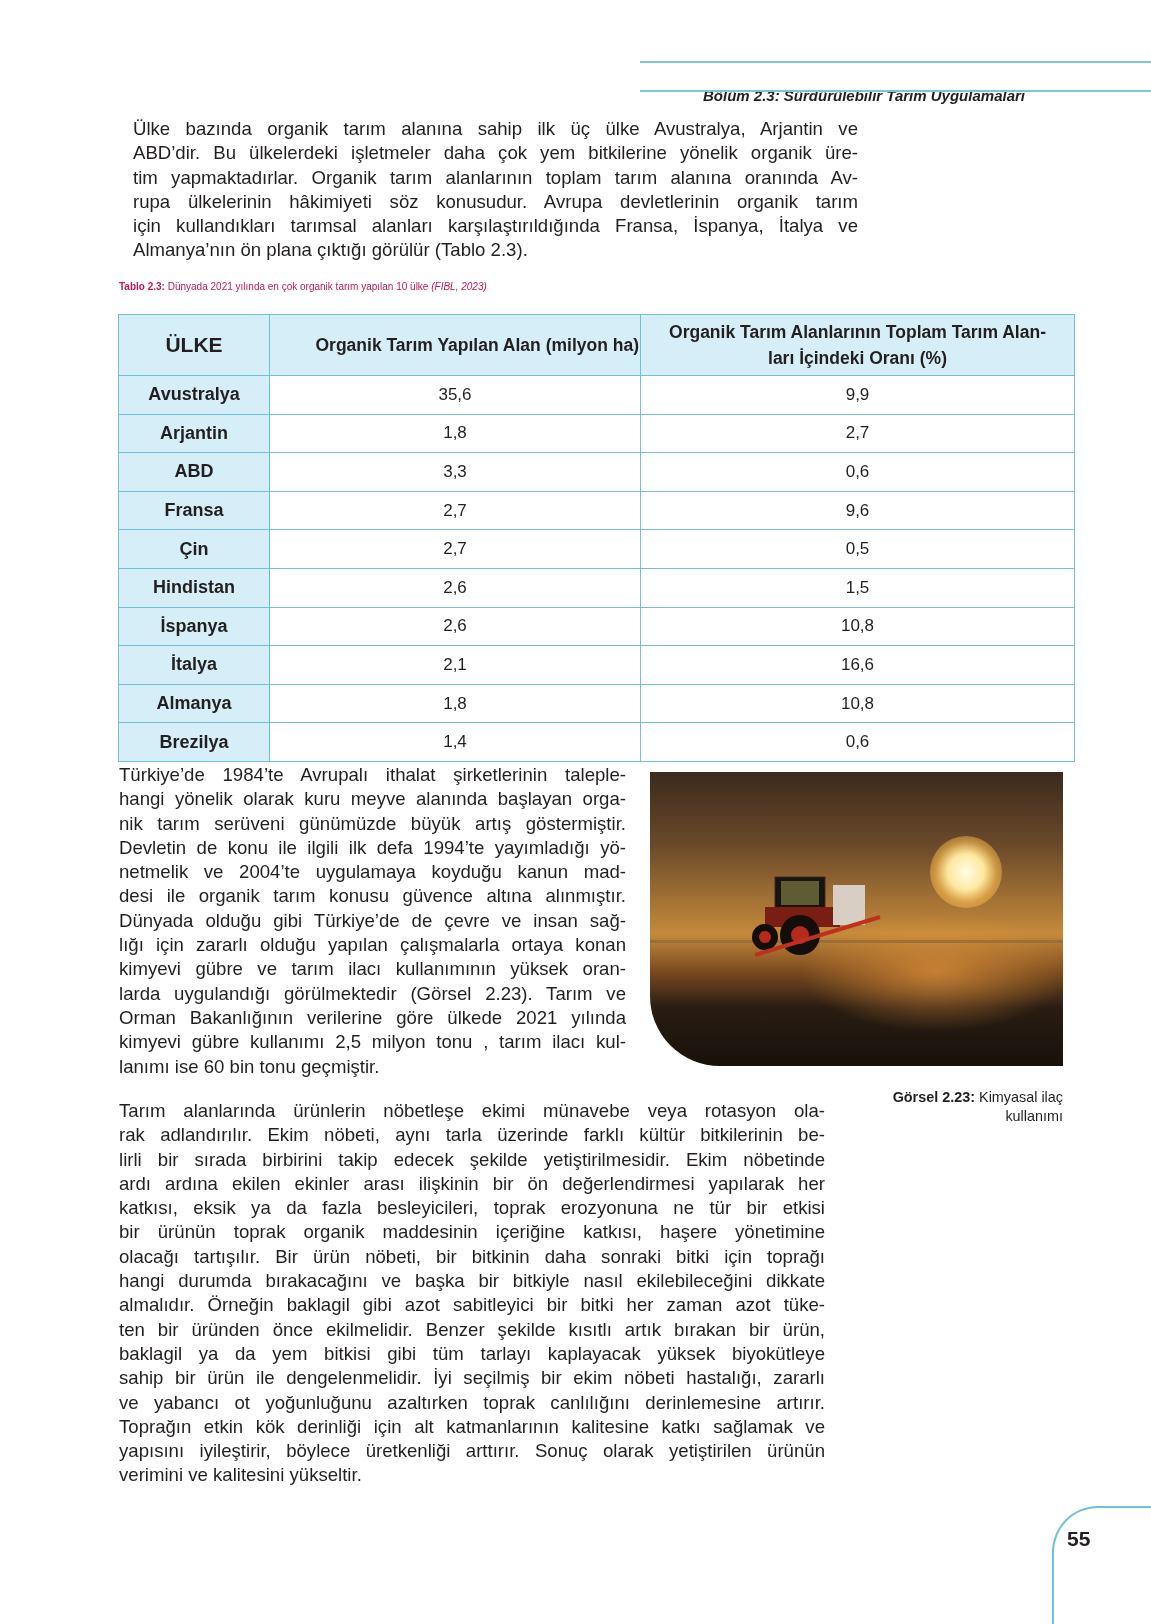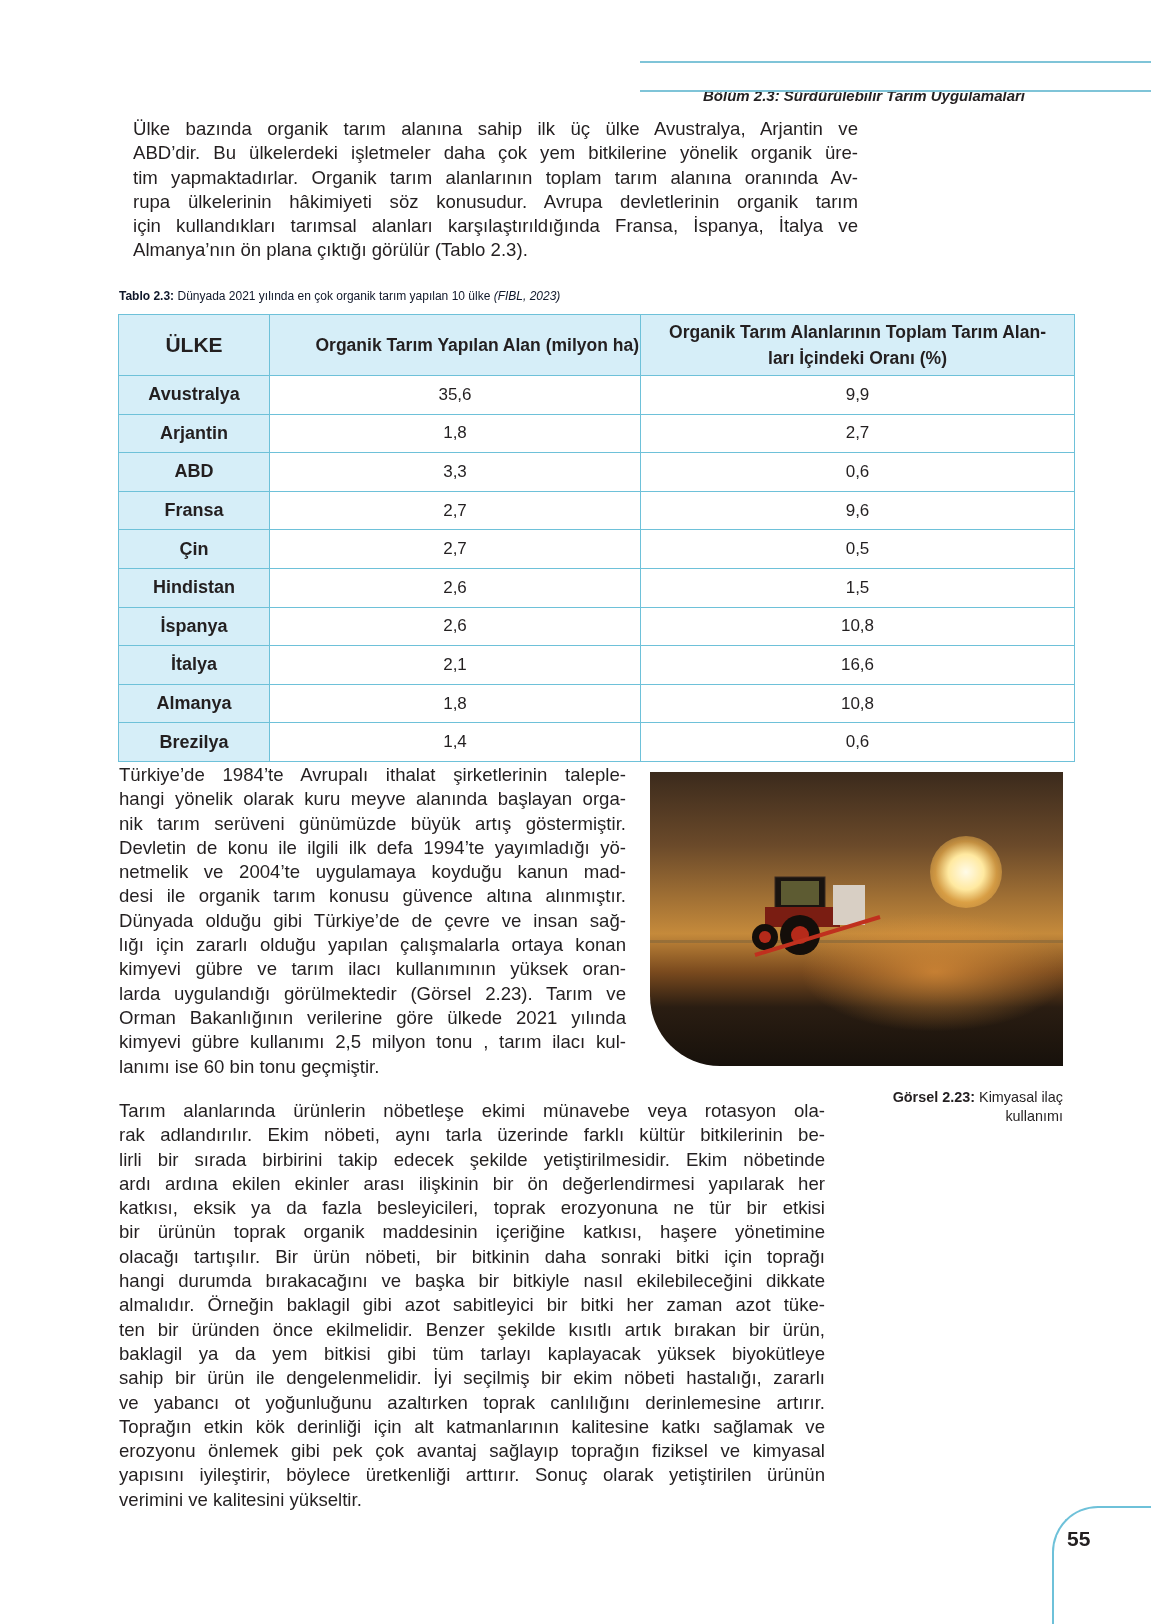--- a/index.html
+++ b/index.html
@@ -7,21 +7,21 @@
          font-family:"Liberation Sans", sans-serif; color:#231f20; }
   .header-line-top { position:absolute; left:640px; right:0; top:61px; height:2px; background:#7fc4d8; }
   .header-line-bot { position:absolute; left:640px; right:0; top:90px; height:2px; background:#7fc4d8; }
   .header-title { position:absolute; right:126px; top:66px; font-size:15px; font-weight:bold; font-style:italic; color:#231f20;margin-top:21px; }
   .para { position:absolute; font-size:18.6px; line-height:24.3px; text-align:justify; color:#231f20; }
   .para span.line { display:block; text-align:justify; text-align-last:justify; white-space:nowrap; }
   .para span.line.last { text-align-last:left; }
   #p1 { left:133px; top:117px; width:725px; }
   #p2 { left:119px; top:763px; width:507px; }
   #p3 { left:119px; top:1099px; width:706px; }
-  .caption { position:absolute; left:119px; top:289px; font-size:12px; color:#0f172a; }
+  .caption { position:absolute; left:119px; top:281px; font-size:10px; color:#be185d; }
   .caption b { font-weight:bold; }
   .caption i { font-style:italic; }
   table.data { position:absolute; left:118px; top:314px; width:957px; border-collapse:collapse; }
   table.data td, table.data th { border:1px solid #6ec1d9; text-align:center; font-size:17px; }
   table.data th { background:#d6eef8; font-weight:bold; height:58px; }
   table.data th.c0 { width:148px; font-size:21px; }
   table.data th.c1 { width:368px; font-size:17.5px;text-align:right; }
   table.data th.c2 { font-size:17.5px; line-height:26px; }
   table.data td { height:35.6px; background:#ffffff; }
   table.data td.country { background:#d6eef8; font-weight:bold; font-size:18px; }
@@ -169,19 +169,18 @@
   <span class="line">katkısı, eksik ya da fazla besleyicileri, toprak erozyonuna ne tür bir etkisi</span>
   <span class="line">bir ürünün toprak organik maddesinin içeriğine katkısı, haşere yönetimine</span>
   <span class="line">olacağı tartışılır. Bir ürün nöbeti, bir bitkinin daha sonraki bitki için toprağı</span>
   <span class="line">hangi durumda bırakacağını ve başka bir bitkiyle nasıl ekilebileceğini dikkate</span>
   <span class="line">almalıdır. Örneğin baklagil gibi azot sabitleyici bir bitki her zaman azot tüke-</span>
   <span class="line">ten bir üründen önce ekilmelidir. Benzer şekilde kısıtlı artık bırakan bir ürün,</span>
   <span class="line">baklagil ya da yem bitkisi gibi tüm tarlayı kaplayacak yüksek biyokütleye</span>
   <span class="line">sahip bir ürün ile dengelenmelidir. İyi seçilmiş bir ekim nöbeti hastalığı, zararlı</span>
   <span class="line">ve yabancı ot yoğunluğunu azaltırken toprak canlılığını derinlemesine artırır.</span>
   <span class="line">Toprağın etkin kök derinliği için alt katmanlarının kalitesine katkı sağlamak ve</span>
-  <span class="line">erozyonu önlemek gibi pek çok avantaj sağlayıp toprağın fiziksel ve kimyasal</span>
   <span class="line">yapısını iyileştirir, böylece üretkenliği arttırır. Sonuç olarak yetiştirilen ürünün</span>
   <span class="line last">verimini ve kalitesini yükseltir.</span>
 </div>
 
 <div class="page-box"></div>
 <div class="page-num">55</div>
 
 </body></html>

